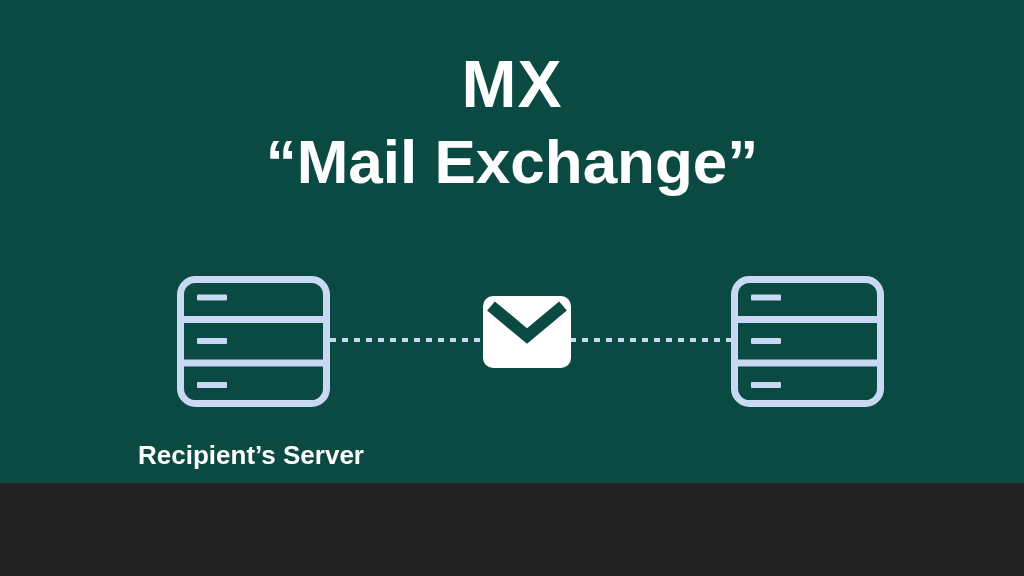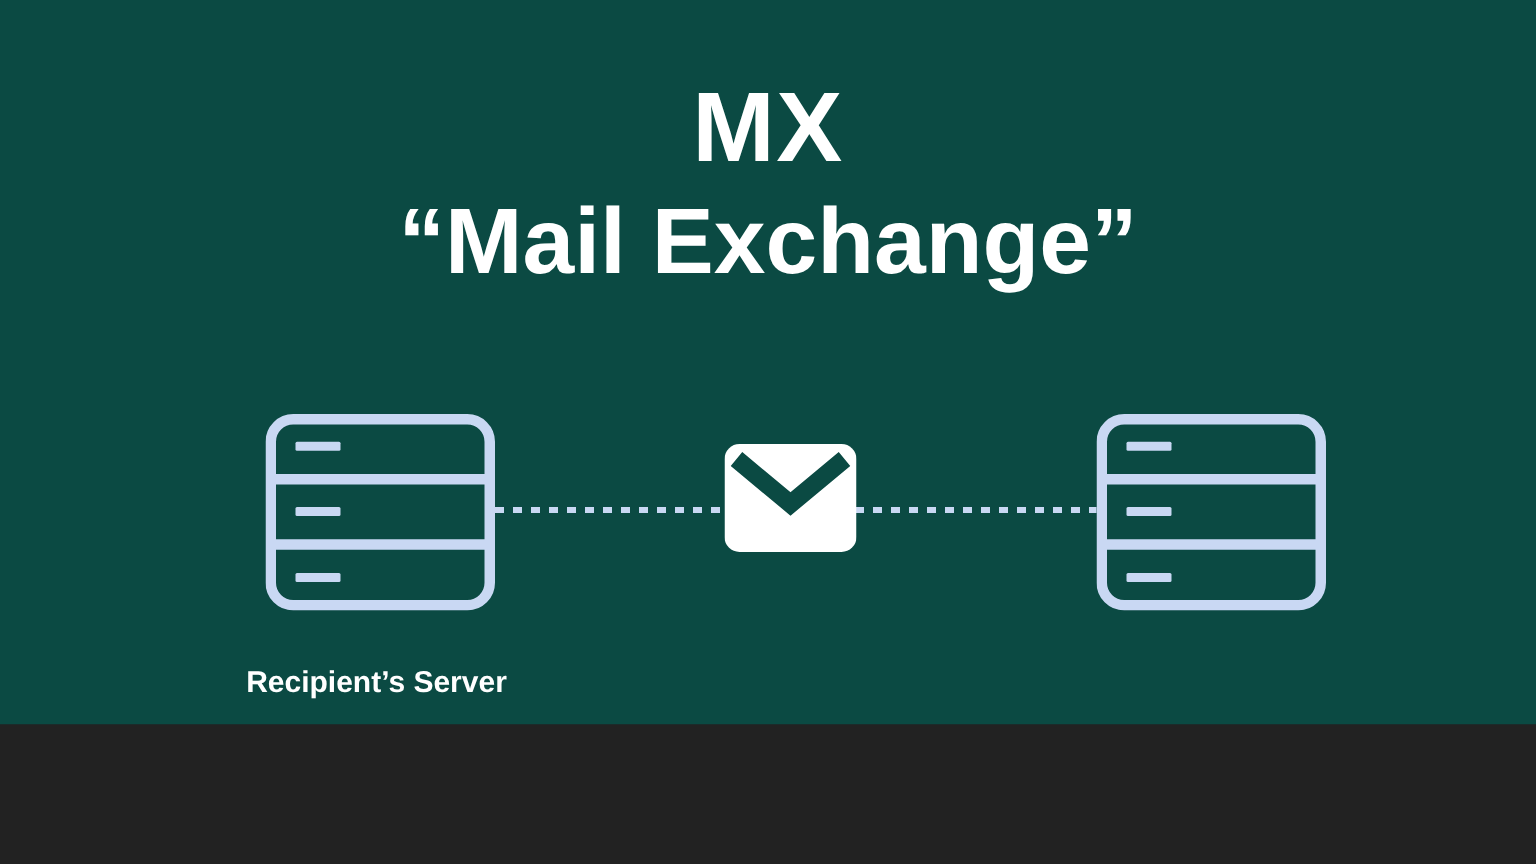--- a/index.html
+++ b/index.html
@@ -80,21 +80,21 @@
     stroke-width: 12;
     stroke-linejoin: miter;
   }
   .server-label {
     position: absolute;
     top: 440px;
     width: 400px;
     text-align: center;
     color: var(--text, #ffffff);
     font-weight: bold;
-    font-size: 20px;
+    font-size: 26px;
     line-height: 30px;
   }
   .label-left  { left: 51px; }
   .label-right { left: 606px; }
 </style>
 </head>
 <body>
 
 <div class="stage">
 

